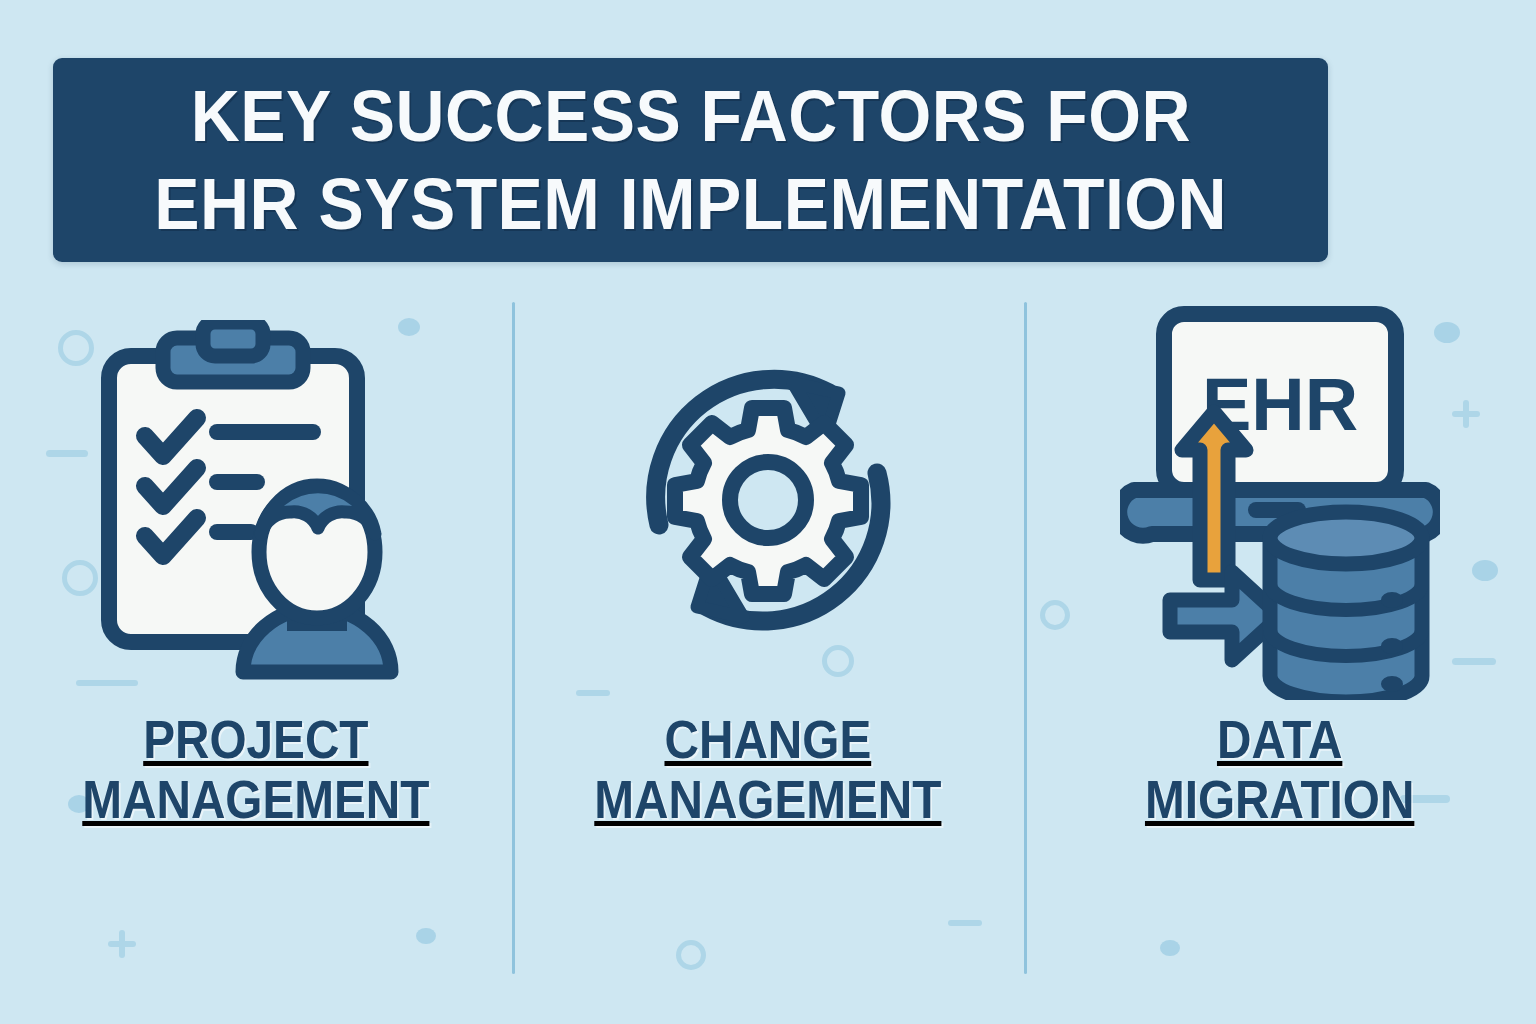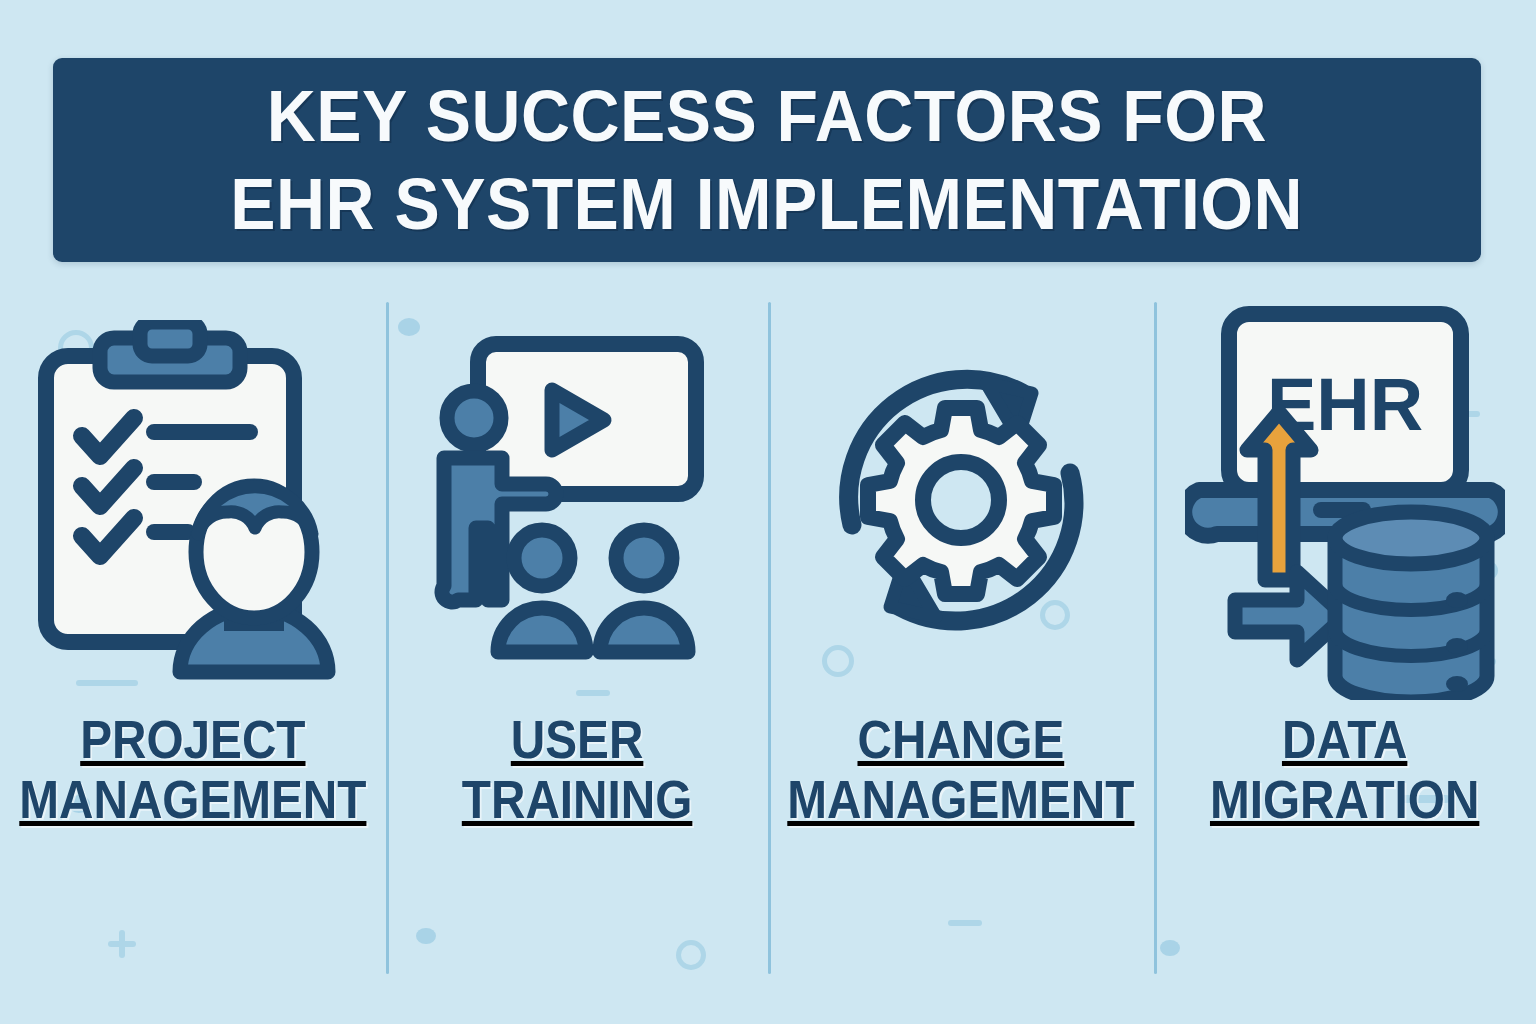--- a/index.html
+++ b/index.html
@@ -45,21 +45,21 @@
     position: absolute;
     background: #aed6e8;
     border-radius: 3px;
   }
 
   
   #title-banner {
     position: absolute;
     left: 53px;
     top: 58px;
-    width: 1428px;
+    width: 1275px;
     height: 204px;
     background: #1e4569;
     border-radius: 9px;
     box-shadow: 0 2px 6px rgba(20,50,80,0.18);
     display: flex;
     flex-direction: column;
     align-items: center;
     justify-content: center;
   }
   .title-line {
@@ -192,45 +192,20 @@
 
           <path d="M170 214 a58 58 0 0 1 114 0 a30 30 0 0 0 -30 -22 a26 26 0 0 0 -27 16 a26 26 0 0 0 -27 -16 a30 30 0 0 0 -30 22 z" fill="#4c7fa8" stroke="#1e4569" stroke-width="13" stroke-linejoin="round"></path>
         </svg>
       </div>
       <div class="col-label">
         <span class="lbl-line">PROJECT</span>
         <span class="lbl-line">MANAGEMENT</span>
       </div>
     </div>
 
-    <div class="column">
-      <div class="divider" style="left:0px;"></div>
-      <div class="icon-wrap">
-        <svg width="290" height="340" viewBox="0 0 290 340">
-
-          <rect x="46" y="14" width="218" height="150" rx="18" fill="#f6f8f6" stroke="#1e4569" stroke-width="16"></rect>
-
-          <path d="M120 60 l52 30 l-52 30 z" fill="#4c7fa8" stroke="#1e4569" stroke-width="15" stroke-linejoin="round"></path>
-
-          <circle cx="42" cy="88" r="27" fill="#4c7fa8" stroke="#1e4569" stroke-width="15"></circle>
-
-          <path d="M12 128 h58 v26 h44 a10 10 0 0 1 0 20 h-44 v96 h-14 v-72 h-12 v72 h-18 a10 10 0 0 1 -14 -14 z" fill="#4c7fa8" stroke="#1e4569" stroke-width="15" stroke-linejoin="round"></path>
-
-          <circle cx="110" cy="228" r="28" fill="#4c7fa8" stroke="#1e4569" stroke-width="15"></circle>
-          <path d="M66 322 a44 44 0 0 1 88 0 z" fill="#4c7fa8" stroke="#1e4569" stroke-width="15" stroke-linejoin="round"></path>
-
-          <circle cx="212" cy="228" r="28" fill="#4c7fa8" stroke="#1e4569" stroke-width="15"></circle>
-          <path d="M168 322 a44 44 0 0 1 88 0 z" fill="#4c7fa8" stroke="#1e4569" stroke-width="15" stroke-linejoin="round"></path>
-        </svg>
-      </div>
-      <div class="col-label">
-        <span class="lbl-line">USER</span>
-        <span class="lbl-line">TRAINING</span>
-      </div>
-    </div>
 
     <div class="column">
       <div class="divider" style="left:0px;"></div>
       <div class="icon-wrap">
         <svg width="270" height="290" viewBox="0 0 270 290">
 
           <path d="M26 170 A118 118 0 0 1 196 38" fill="none" stroke="#1e4569" stroke-width="19" stroke-linecap="round"></path>
           <path d="M160 28 l46 10 l-14 44 z" fill="#1e4569" stroke="#1e4569" stroke-width="13" stroke-linejoin="round"></path>
 
           <path d="M244 118 A118 118 0 0 1 74 252" fill="none" stroke="#1e4569" stroke-width="19" stroke-linecap="round"></path>

